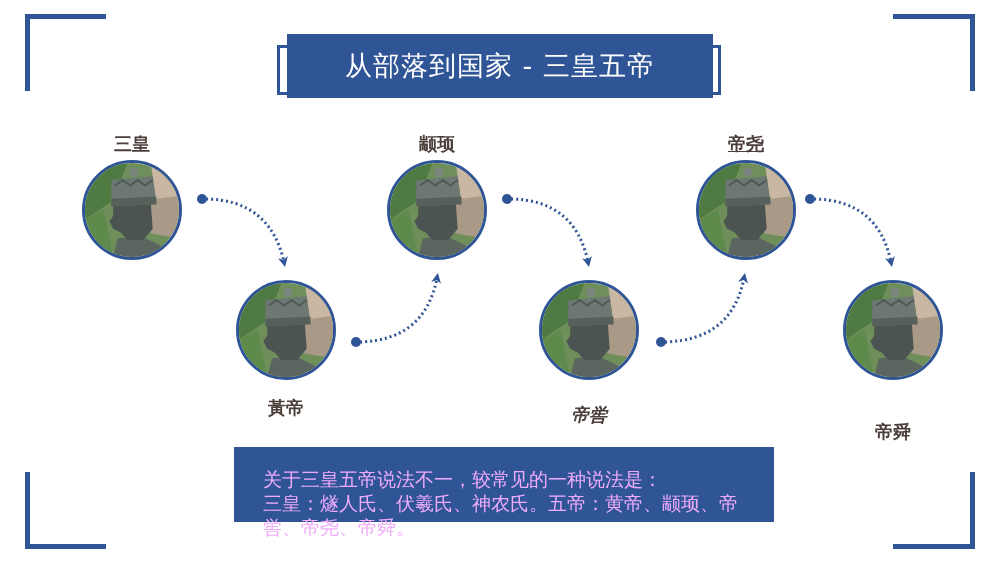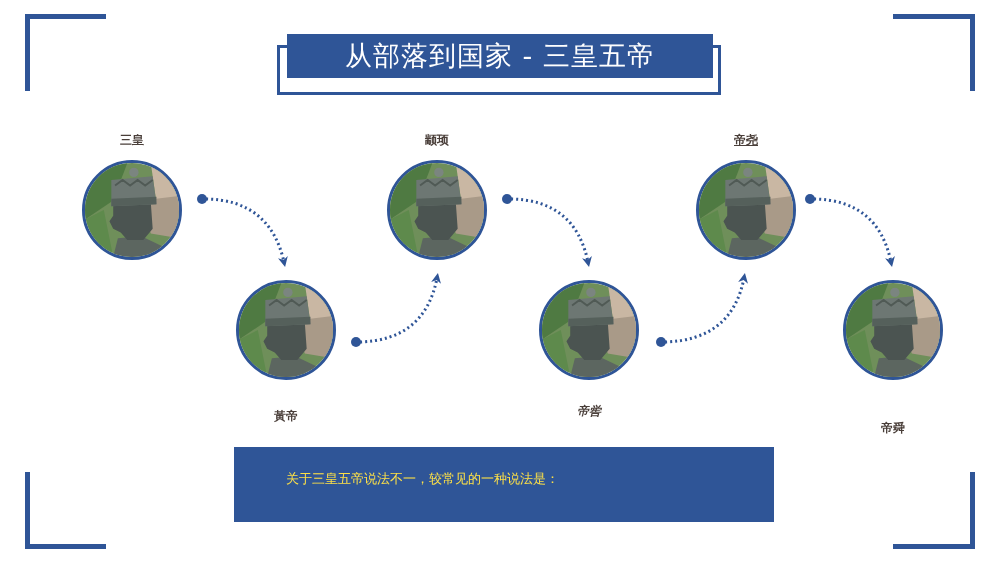--- a/index.html
+++ b/index.html
@@ -1,31 +1,31 @@
 <!DOCTYPE html>
 <html><head>
 <meta charset="utf-8">
 <style>
   html, body { margin:0; padding:0; }
   body { width:1000px; height:563px; position:relative; background:#ffffff; overflow:hidden;
          font-family:"DejaVu Sans", "Liberation Sans", sans-serif; }
   .bracket { position:absolute; background:#2f5597; }
   .title-frame { position:absolute; left:277px; top:45px; width:444px; height:50px;
                  border:3px solid #2f5597; box-sizing:border-box; background:#fff; }
-  .title-box { position:absolute; left:287px; top:34px; width:426px; height:44px; background:#2f5597;
+  .title-box { position:absolute; left:287px; top:34px; width:426px; height:64px; background:#2f5597;
                color:#fff; font-size:27px; display:flex; align-items:center; justify-content:center;
                letter-spacing:1px; }
   .node { position:absolute; width:100px; height:100px; border-radius:50%; border:3px solid #2f5597;
           box-sizing:border-box; overflow:hidden; }
   .portrait { width:100%; height:100%; }
-  .label { position:absolute; width:100px; text-align:center; font-size:12px; font-weight:bold;
+  .label { position:absolute; width:100px; text-align:center; font-size:18px; font-weight:bold;
            color:#4a3f3a; }
   .arrows { position:absolute; left:0; top:0; }
   .info { position:absolute; left:234px; top:447px; width:540px; height:75px; background:#2f5597;
-          color:#fde047; font-size:13px; box-sizing:border-box; padding:20px 0 0 52px; line-height:24px; }
+          color:#f0abfc; font-size:19px; box-sizing:border-box; padding:20px 0 0 29px; line-height:24px; }
 </style>
 </head>
 <body>
 
 <div>
   <div class="bracket" style="left:25px;top:14px;width:81px;height:5px;"></div>
   <div class="bracket" style="left:25px;top:14px;width:5px;height:77px;"></div>
 </div>
 <div>
   <div class="bracket" style="left:893px;top:14px;width:82px;height:5px;"></div>
@@ -69,21 +69,21 @@
   <svg class="portrait">
       <use href="#statue"></use>
     </svg>
 </div>
 
 <div class="node" style="left:236px;top:280px;">
   <svg class="portrait">
       <use href="#statue"></use>
     </svg>
 </div>
-<div class="label" style="left:236px;top:408px;">黃帝</div>
+<div class="label" style="left:236px;top:396px;">黃帝</div>
 
 <div class="label" style="left:387px;top:132px;">颛顼</div>
 <div class="node" style="left:387px;top:160px;">
   <svg class="portrait">
       <use href="#statue"></use>
     </svg>
 </div>
 
 <div class="node" style="left:539px;top:280px;">
   <svg class="portrait">
@@ -129,13 +129,14 @@
     <path d="M665 342 Q732 340 744 278" stroke="#2f5597" stroke-width="3" stroke-dasharray="2 3" fill="none" marker-end="url(#ah)"></path>
   </g>
   <g>
     <circle cx="810" cy="199" r="5" fill="#2f5597"></circle>
     <path d="M814 199 Q878 200 891 262" stroke="#2f5597" stroke-width="3" stroke-dasharray="2 3" fill="none" marker-end="url(#ah)"></path>
   </g>
 </svg>
 
 <div class="info">
   <div>关于三皇五帝说法不一，较常见的一种说法是：</div>
+  <div>三皇：燧人氏、伏羲氏、神农氏。五帝：黄帝、颛顼、帝喾、帝尧、帝舜。</div>
 </div>
 
 </body></html>

